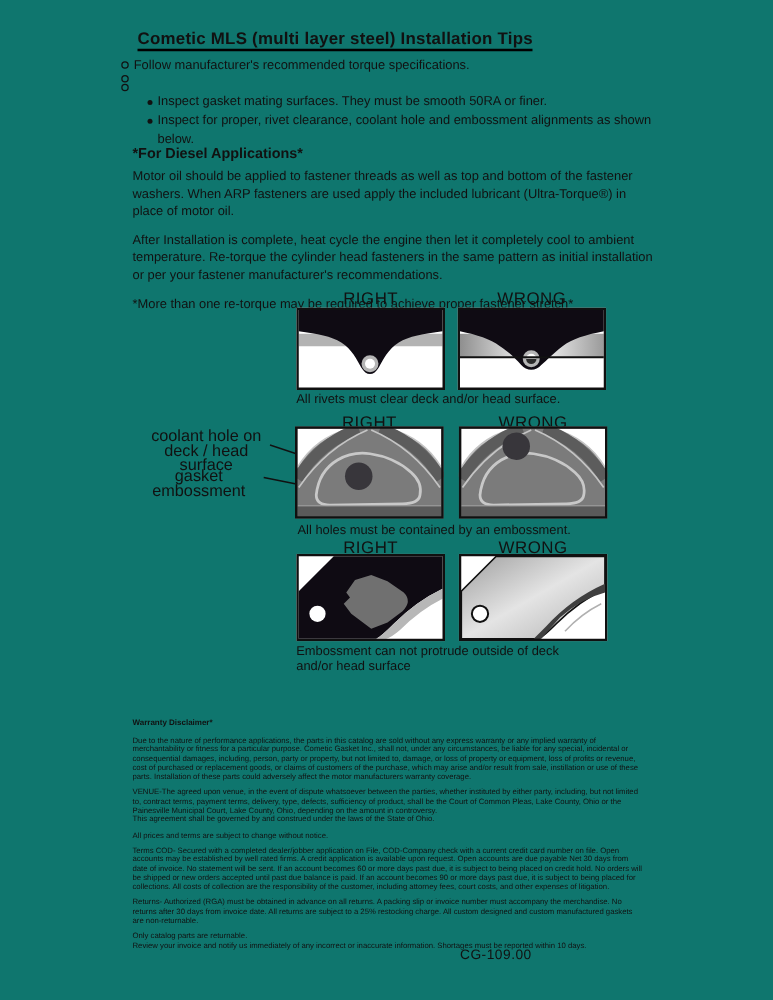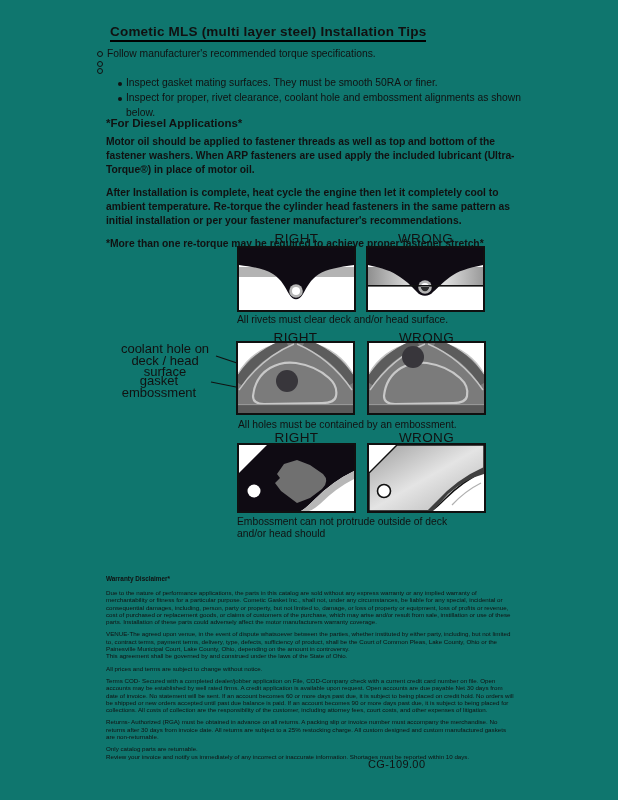--- a/index.html
+++ b/index.html
@@ -13,21 +13,21 @@
     display:inline-block;margin-left:13px;font-size:13.5px;font-weight:bold;
     letter-spacing:.2px;border-bottom:2px solid #000;padding-bottom:1px;margin-bottom:4px;
   }
   .bullet-row{font-size:10.3px;line-height:15px;display:flex;align-items:baseline;}
   .marker-o{flex:0 0 auto;width:4px;height:4px;border:1px solid #111;border-radius:50%;margin:0 4px 1px 0;display:inline-block;}
   .sub .bullet-row{margin-left:21px;}
   .marker-dot{flex:0 0 auto;width:4px;height:4px;background:#111;border-radius:50%;margin:0 4px 1px 0;display:inline-block;}
   
   .diesel{position:absolute;top:117px;left:106px;width:417px;}
   .diesel h2{font-size:11.5px;font-weight:bold;margin:0 0 6px 0;}
-  .diesel p{font-size:10.3px;line-height:14px;margin:0 0 9px 0;font-weight:bold;}
+  .diesel p{font-size:10.3px;line-height:14px;margin:0 0 9px 0;}
   
   .diag-label{position:absolute;width:119px;text-align:center;font-size:13.5px;letter-spacing:.4px;color:#111;}
   .diag-caption{position:absolute;font-size:10.3px;line-height:12px;color:#111;}
   svg.box{position:absolute;display:block;}
   .ann{position:absolute;font-size:13px;line-height:11.5px;text-align:center;color:#111;}
   
   .disc{position:absolute;top:575px;left:106px;width:410px;}
   .disc h3{font-size:6.4px;font-weight:bold;margin:0 0 7px 0;}
   .disc p{font-size:6.2px;line-height:7.3px;margin:0 0 5px 0;white-space:pre-line;}
   
@@ -178,21 +178,21 @@
       </linearGradient>
     </defs>
     <rect x="0" y="0" width="119" height="70" fill="#ffffff"></rect>
     <path d="M30,2 H117 V28 Q96,38 78,56 Q68,66 64,68 L2,68 V30 Q17,15 30,2 Z" fill="url(#g-r3w)" stroke="#111111" stroke-width="1.4"></path>
     <path d="M117,24 Q90,36 70,58 Q64,64 60,68 L66,68 Q72,61 81,51 Q98,36 117,31 Z" fill="#3f3f3f"></path>
     <path d="M114,40 Q98,48 85,62" fill="none" stroke="#b0b0b0" stroke-width="1.2"></path>
     <circle cx="17" cy="48" r="6.5" fill="#ffffff" stroke="#111111" stroke-width="1.6"></circle>
     <rect x="1" y="1" width="117" height="68" fill="none" stroke="#101010" stroke-width="2"></rect>
   </svg>
 
-  <div class="diag-caption" style="left:237px;top:516px;width:240px;">Embossment can not protrude outside of deck and/or head should</div>
+  <div class="diag-caption" style="left:237px;top:516px;width:240px;">Embossment can not protrude outside of deck and/or head surface</div>
 
   <div class="disc">
     <h3>Warranty Disclaimer*</h3>
     <p>Due to the nature of performance applications, the parts in this catalog are sold without any express warranty or any implied warranty of merchantability or fitness for a particular purpose.  Cometic Gasket Inc., shall not, under any circumstances, be liable for any special, incidental or consequential damages, including, person, party or property, but not limited to, damage, or loss of property or equipment, loss of profits or revenue, cost of purchased or replacement goods, or claims of customers of the purchase, which may arise and/or result from sale, instillation or use of these parts.  Installation of these parts could adversely affect the motor manufacturers warranty coverage.</p>
     <p>VENUE-The agreed upon venue, in the event of dispute whatsoever between the parties, whether instituted by either party, including, but not limited to, contract terms, payment terms, delivery, type, defects, sufficiency of product, shall be the Court of Common Pleas, Lake County, Ohio or the Painesville Municipal Court, Lake County, Ohio, depending on the amount in controversy.
 This agreement shall be governed by and construed under the laws of the State of Ohio.</p>
     <p>All prices and terms are subject to change without notice.</p>
     <p>Terms COD- Secured with a completed dealer/jobber application on File, COD-Company check with a current credit card number on file.  Open accounts may be established by well rated firms.  A credit application is available upon request.  Open accounts are due payable Net 30 days from date of invoice.  No statement will be sent.  If an account becomes 60 or more days past due, it is subject to being placed on credit hold.  No orders will be shipped or new orders accepted until past due balance is paid.  If an account becomes 90 or more days past due, it is subject to being placed for collections.  All costs of collection are the responsibility of the customer, including attorney fees, court costs, and other expenses of litigation.</p>
     <p>Returns- Authorized (RGA) must be obtained in advance on all returns.  A packing slip or invoice number must accompany the merchandise.  No returns after 30 days from invoice date.  All returns are subject to a 25% restocking charge.  All custom designed and custom manufactured gaskets are non-returnable.</p>
     <p>Only catalog parts are returnable.

